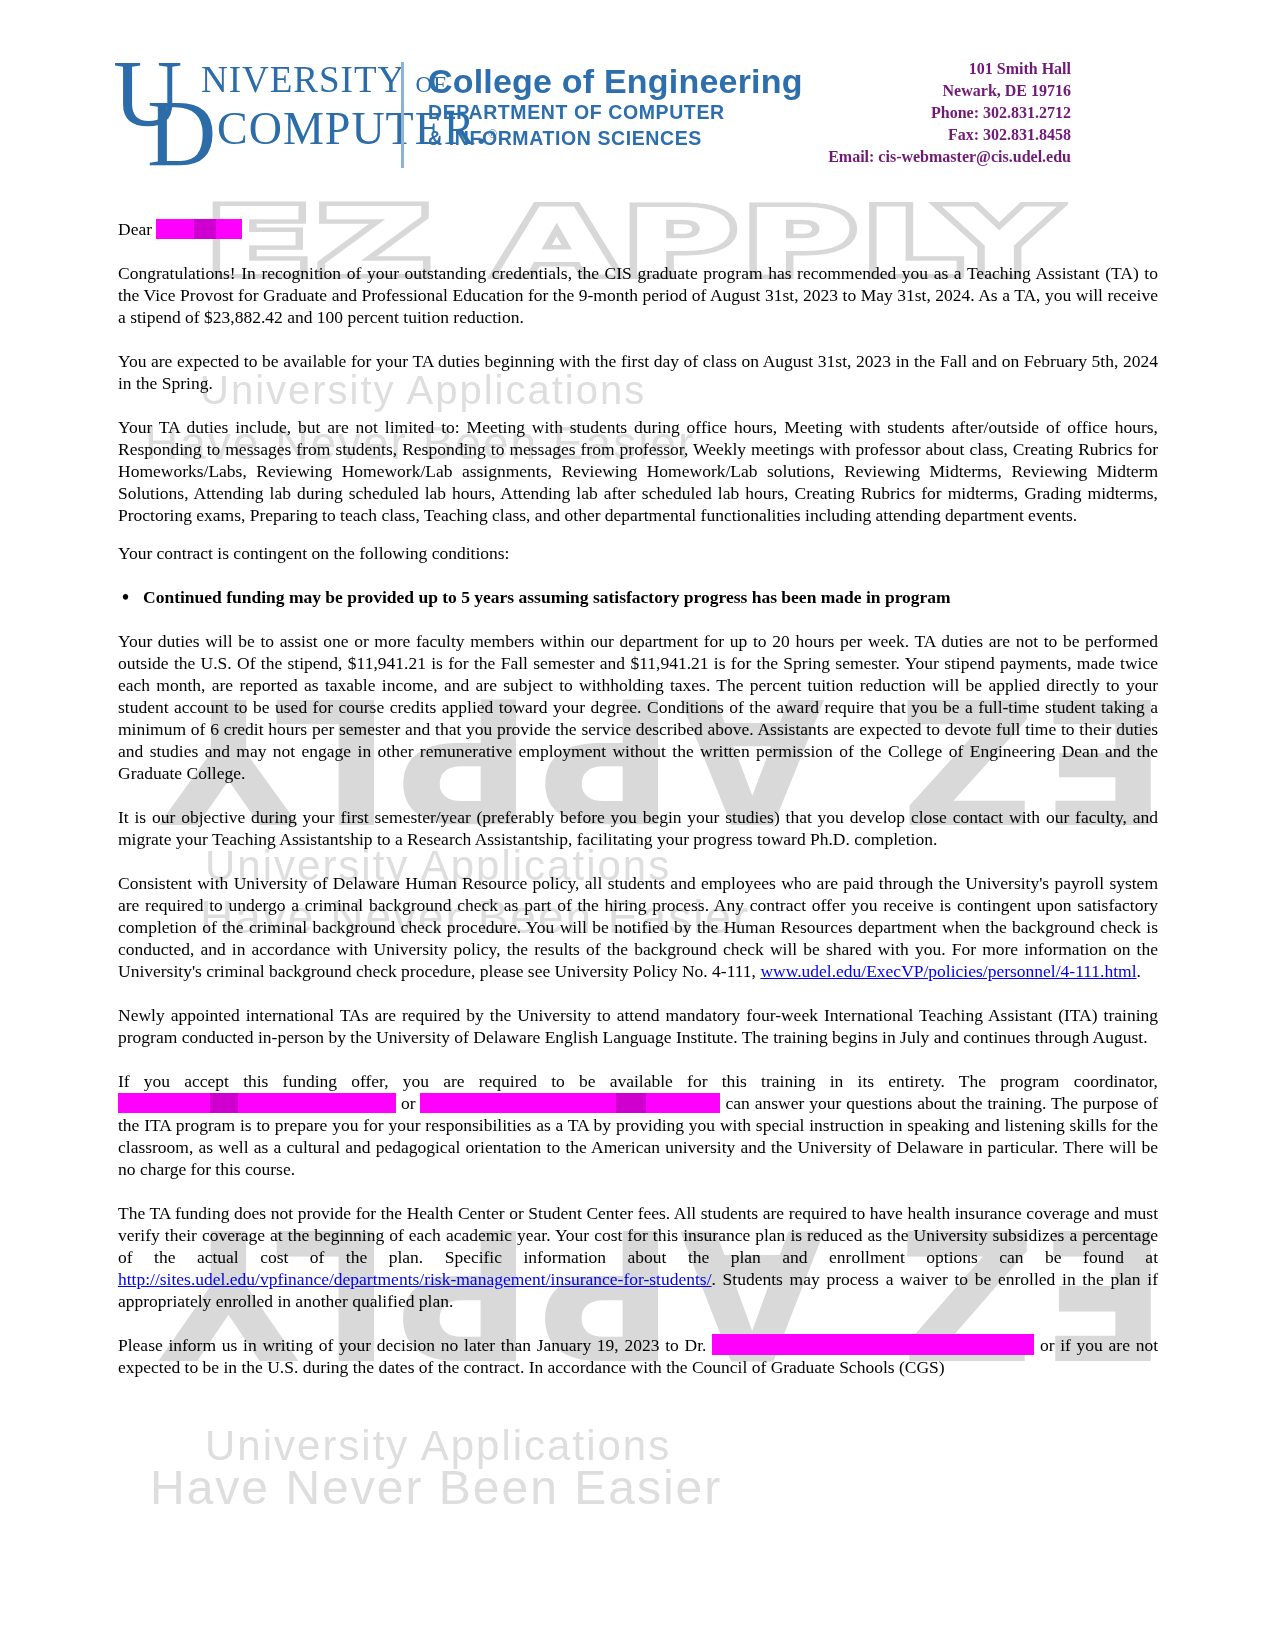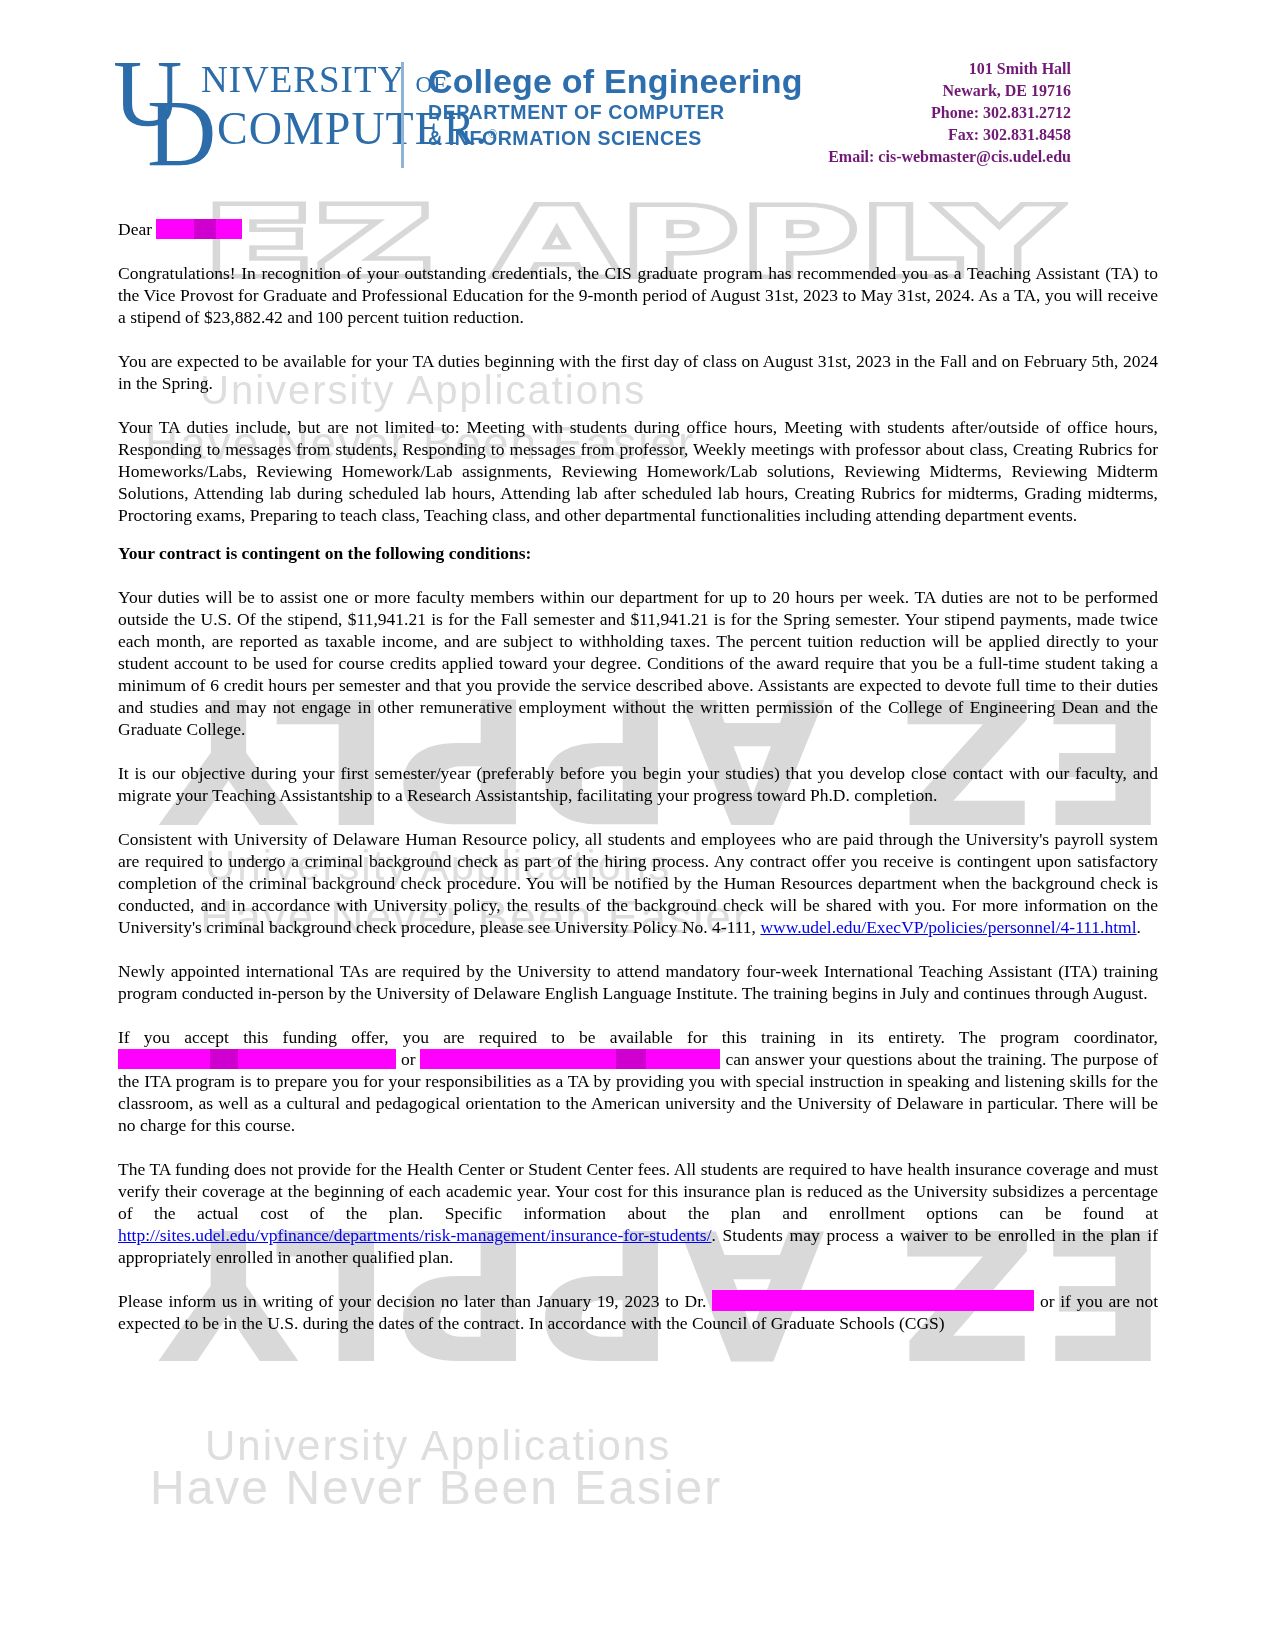--- a/index.html
+++ b/index.html
@@ -27,21 +27,21 @@
   .dept-line{font-size:19.5px;font-weight:700;letter-spacing:0.6px;}
   .dept-line.second{margin-top:3px;}
   .contact-block{position:absolute;right:204px;top:58px;text-align:right;color:#701a75;
                  font-weight:700;font-size:16px;line-height:22px;}
   
   .letter{position:absolute;left:118px;top:196px;width:1040px;z-index:1;
           font-size:17.5px;line-height:22px;}
   .letter p{margin:22px 0 0 0;text-align:justify;}
   .letter .first-line{margin:0;}
   .dear-line{margin-top:12px;}
-  .cond-heading{margin-top:16px !important;font-weight:700;text-align:center;}
+  .cond-heading{margin-top:16px !important;font-weight:400;text-align:center;}
   .bullet-row{margin-top:22px;display:flex;align-items:flex-start;font-weight:700;text-align:left;}
   .bullet-row::before{content:"\2022";font-size:20px;margin:0 14px 0 4px;line-height:22px;}
   .doc-link{color:#0000ee;text-decoration:underline;cursor:pointer;}
   .redact{display:inline-block;height:20px;background:#ff00ff;position:relative;
           vertical-align:-4px;}
   .redact .dark{position:absolute;top:0;bottom:0;background:#cf00cf;}
   .r-dear{width:86px;}
   .r-coord1{width:278px;}
   .r-coord2{width:300px;}
   .r-doctor{width:322px;height:21px;}
@@ -96,20 +96,23 @@
     <p class="dear-line"><span>Dear</span> <span class="redact r-dear"><span class="dark" style="left:38px;width:22px;"></span></span></p>
 
     <p>Congratulations! In recognition of your outstanding credentials, the CIS graduate program has recommended you as a Teaching Assistant (TA) to the Vice Provost for Graduate and Professional Education for the 9-month period of August 31st, 2023 to May 31st, 2024. As a TA, you will receive a stipend of $23,882.42 and 100 percent tuition reduction.</p>
 
     <p>You are expected to be available for your TA duties beginning with the first day of class on August 31st, 2023 in the Fall and on February 5th, 2024 in the Spring.</p>
 
     <p>Your TA duties include, but are not limited to: Meeting with students during office hours, Meeting with students after/outside of office hours, Responding to messages from students, Responding to messages from professor, Weekly meetings with professor about class, Creating Rubrics for Homeworks/Labs, Reviewing Homework/Lab assignments, Reviewing Homework/Lab solutions, Reviewing Midterms, Reviewing Midterm Solutions, Attending lab during scheduled lab hours, Attending lab after scheduled lab hours, Creating Rubrics for midterms, Grading midterms, Proctoring exams, Preparing to teach class, Teaching class, and other departmental functionalities including attending department events.</p>
 
     <p class="cond-heading">Your contract is contingent on the following conditions:</p>
 
+    <div class="bullet-row">
+        <span>Continued funding may be provided up to 5 years assuming satisfactory progress has been made in program</span>
+      </div>
 
     <p>Your duties will be to assist one or more faculty members within our department for up to 20 hours per week. TA duties are not to be performed outside the U.S. Of the stipend, $11,941.21 is for the Fall semester and $11,941.21 is for the Spring semester. Your stipend payments, made twice each month, are reported as taxable income, and are subject to withholding taxes. The percent tuition reduction will be applied directly to your student account to be used for course credits applied toward your degree. Conditions of the award require that you be a full-time student taking a minimum of 6 credit hours per semester and that you provide the service described above. Assistants are expected to devote full time to their duties and studies and may not engage in other remunerative employment without the written permission of the College of Engineering Dean and the Graduate College.</p>
 
     <p>It is our objective during your first semester/year (preferably before you begin your studies) that you develop close contact with our faculty, and migrate your Teaching Assistantship to a Research Assistantship, facilitating your progress toward Ph.D. completion.</p>
 
     <p><span>Consistent with University of Delaware Human Resource policy, all students and employees who are paid through the University's payroll system are required to undergo a criminal background check as part of the hiring process. Any contract offer you receive is contingent upon satisfactory completion of the criminal background check procedure. You will be notified by the Human Resources department when the background check is conducted, and in accordance with University policy, the results of the background check will be shared with you. For more information on the University's criminal background check procedure, please see University Policy No. 4-111, </span><a class="doc-link">www.udel.edu/ExecVP/policies/personnel/4-111.html</a><span>.</span></p>
 
     <p>Newly appointed international TAs are required by the University to attend mandatory four-week International Teaching Assistant (ITA) training program conducted in-person by the University of Delaware English Language Institute. The training begins in July and continues through August.</p>
 
     <p><span>If you accept this funding offer, you are required to be available for this training in its entirety. The program coordinator,</span> <span class="redact r-coord1"><span class="dark" style="left:92px;width:28px;"></span></span> <span>or</span> <span class="redact r-coord2"><span class="dark" style="left:196px;width:30px;"></span></span> <span>can answer your questions about the training. The purpose of the ITA program is to prepare you for your responsibilities as a TA by providing you with special instruction in speaking and listening skills for the classroom, as well as a cultural and pedagogical orientation to the American university and the University of Delaware in particular. There will be no charge for this course.</span></p>

